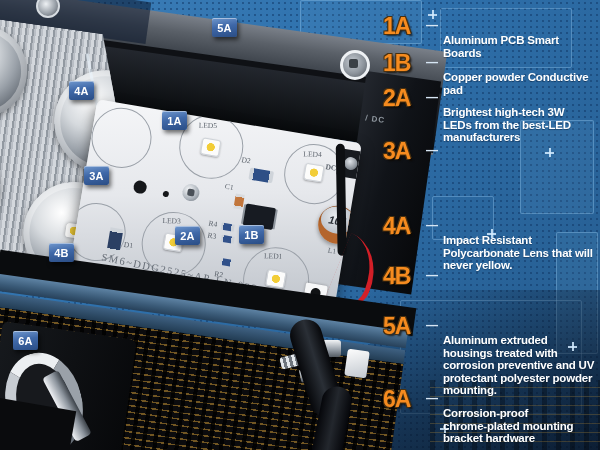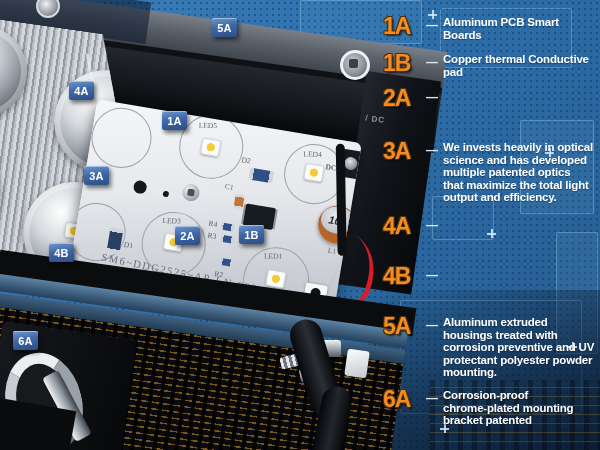--- a/index.html
+++ b/index.html
@@ -130,21 +130,21 @@
   .b-3a{left:84px;top:166px}.b-2a{left:175px;top:226px}.b-1b{left:239px;top:225px}
   .b-4b{left:49px;top:243px}.b-6a{left:13px;top:331px}
   
   #callouts{position:absolute;left:383px;top:0;width:217px;height:450px;z-index:30;}
   .citem{position:absolute;left:0;width:100%;display:flex;align-items:flex-start;}
   .ccode{width:43px;flex:0 0 43px;font-size:23px;line-height:21px;font-weight:800;letter-spacing:-1px;
     color:#f68b1f;
     text-shadow:-1px -1px 0 #4a3110, 1px -1px 0 #4a3110, -1px 1px 0 #4a3110, 2px 2px 2px rgba(15,8,0,.75);}
   .cdash{width:17px;flex:0 0 17px;color:#d7e6f4;font-weight:bold;font-size:12px;line-height:12px;padding-top:3px;}
   .ctext{flex:1;font-size:11.5px;line-height:12.6px;font-weight:bold;color:#ffffff;
-    letter-spacing:-.2px;white-space:pre-line;text-shadow:0 1px 1px rgba(0,20,40,.35);}
+    letter-spacing:-.2px;white-space:pre-line;text-shadow:0 1px 1px rgba(0,20,40,.35);margin-top:18px;}
   .c-0{top:16px}.c-1{top:53px}.c-2{top:88px}.c-3{top:141px}
   .c-4{top:216px}.c-5{top:266px}.c-6{top:316px}.c-7{top:389px}
 </style>
 </head>
 <body>
 
 <div id="canvas">
 
   <div class="bg"></div>
   <div class="trace fill" style="left:300px;top:0;width:120px;height:42px"></div>
@@ -272,55 +272,56 @@
   <div id="callouts">
     <div class="citem c-0">
       <span class="ccode">1A</span>
       <span class="cdash">—</span>
       <span class="ctext">Aluminum PCB Smart
 Boards</span>
     </div>
     <div class="citem c-1">
       <span class="ccode">1B</span>
       <span class="cdash">—</span>
-      <span class="ctext">Copper thermal Conductive
+      <span class="ctext">Copper powder Conductive
 pad</span>
     </div>
     <div class="citem c-2">
       <span class="ccode">2A</span>
       <span class="cdash">—</span>
+      <span class="ctext">Brightest high-tech 3W
+LEDs from the best-LED
+manufacturers</span>
     </div>
     <div class="citem c-3">
       <span class="ccode">3A</span>
       <span class="cdash">—</span>
-      <span class="ctext">We invests heavily in optical
-science and has developed
-multiple patented optics
-that maximize the total light
-output and efficiency.</span>
     </div>
     <div class="citem c-4">
       <span class="ccode">4A</span>
       <span class="cdash">—</span>
+      <span class="ctext">Impact Resistant
+Polycarbonate Lens that will
+never yellow.</span>
     </div>
     <div class="citem c-5">
       <span class="ccode">4B</span>
       <span class="cdash">—</span>
     </div>
     <div class="citem c-6">
       <span class="ccode">5A</span>
       <span class="cdash">—</span>
       <span class="ctext">Aluminum extruded
 housings treated with
 corrosion preventive and UV
 protectant polyester powder
 mounting.</span>
     </div>
     <div class="citem c-7">
       <span class="ccode">6A</span>
       <span class="cdash">—</span>
       <span class="ctext">Corrosion-proof
 chrome-plated mounting
-bracket patented</span>
+bracket hardware</span>
     </div>
   </div>
 
 </div>
 
 </body></html>

